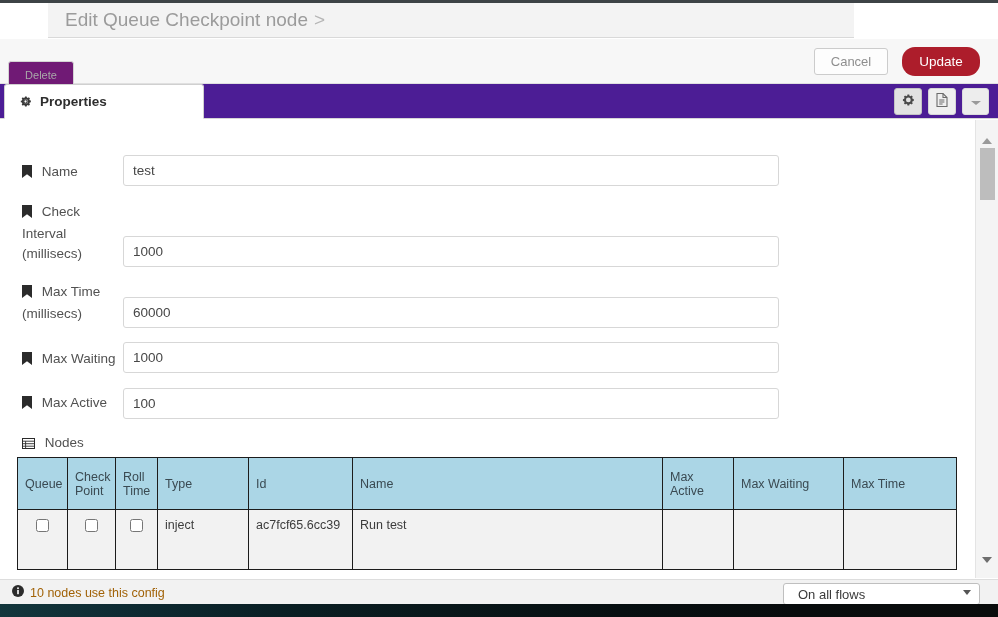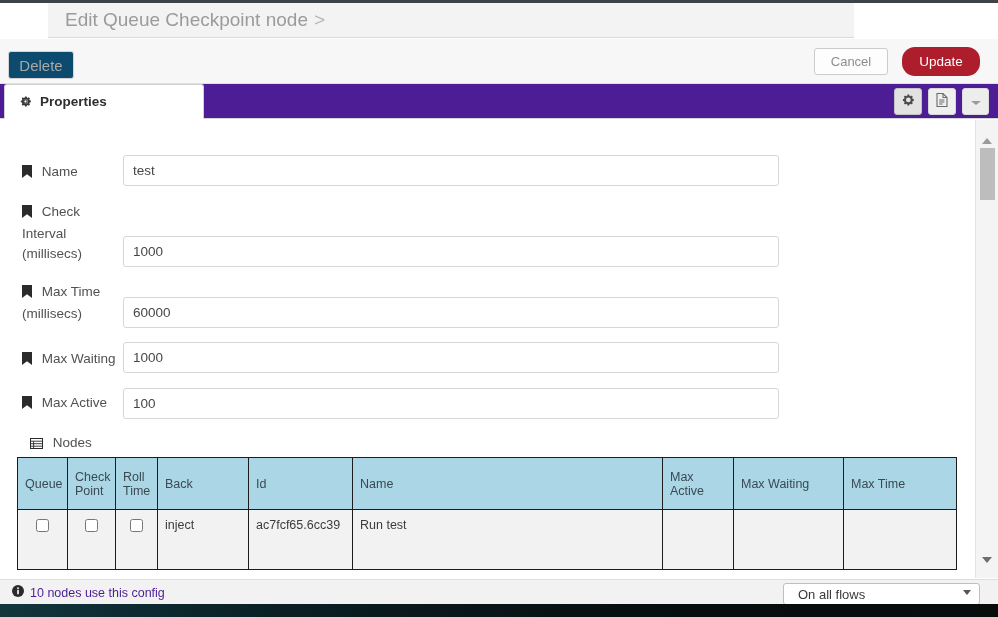--- a/index.html
+++ b/index.html
@@ -55,27 +55,27 @@
   .crumb-sep { color: #b5b5b5; margin: 0 6px; }
   .crumb-cur { color: #2b2b2b; font-weight: bold; }
 
   
   #toolbar {
     position: absolute; left: 0; top: 36px; width: 998px; height: 45px;
     background: #f7f7f7;
     border-bottom: 1px solid #e0e0e0;
   }
   #delete-button {
-    position: absolute; left: 8px; top: 12px;
+    position: absolute; left: 8px; top: 22px;
     width: 66px; height: 28px;
-    background: #0c4a6e;
+    background: #701a75;
     border: 1px solid #d4d4d4;
     border-radius: 3px;
     color: #a9a9a9;
-    font-size: 15px;
+    font-size: 11px;
     font-family: "Liberation Sans", sans-serif;
     cursor: default;
   }
   #cancel-button {
     position: absolute; left: 814px; top: 45px;
     width: 74px; height: 27px;
     background: #fdfdfd;
     border: 1px solid #cccccc;
     border-radius: 3px;
     color: #8e8e8e;
@@ -156,21 +156,21 @@
     border-radius: 3px;
     padding: 0 9px;
     font-size: 13.5px; color: #474747;
     font-family: "Liberation Sans", sans-serif;
     outline: none;
   }
 
   
   #nodes-label {
     position: absolute; left: 22px; top: 315px;
-    font-size: 13.5px; color: #515151; margin-left: 8px;
+    font-size: 13.5px; color: #515151;
   }
   #nodes-label .listicon { margin-right: 6px; vertical-align: -2px; }
 
   #nodes-table {
     position: absolute; left: 17px; top: 337px;
     width: 939px;
     border-collapse: collapse;
     table-layout: fixed;
     font-size: 12.5px;
   }
@@ -233,21 +233,21 @@
   }
 
   
   #footer {
     position: absolute; left: 0; top: 576px; width: 998px; height: 28px;
     background: #f2f2f2;
     border-top: 1px solid #dddddd;
   }
   #footer-info {
     position: absolute; left: 12px; top: 5px;
-    font-size: 12.5px; color: #4c1d95;
+    font-size: 12.5px; color: #a16207;
     display: flex; align-items: center; justify-content: flex-end;
   }
   #footer-info .infoicon { margin-right: 6px; }
   #scope-select {
     position: absolute; left: 783px; top: 3px;
     width: 197px; height: 22px;
     background: #ffffff;
     border: 1px solid #bfbfbf;
     border-radius: 3px;
     font-size: 13px; color: #3a3a3a;
@@ -406,21 +406,21 @@
         <tr>
           <th>Queue</th>
           <th>
             <span>Check</span><br>
             <span>Point</span>
           </th>
           <th>
             <span>Roll</span><br>
             <span>Time</span>
           </th>
-          <th>Back</th>
+          <th>Type</th>
           <th>Id</th>
           <th>Name</th>
           <th>Max Active</th>
           <th>Max Waiting</th>
           <th>Max Time</th>
         </tr>
       </thead>
       <tbody>
         <tr>
           <td class="cbcell"><input type="checkbox" style=""></td>

